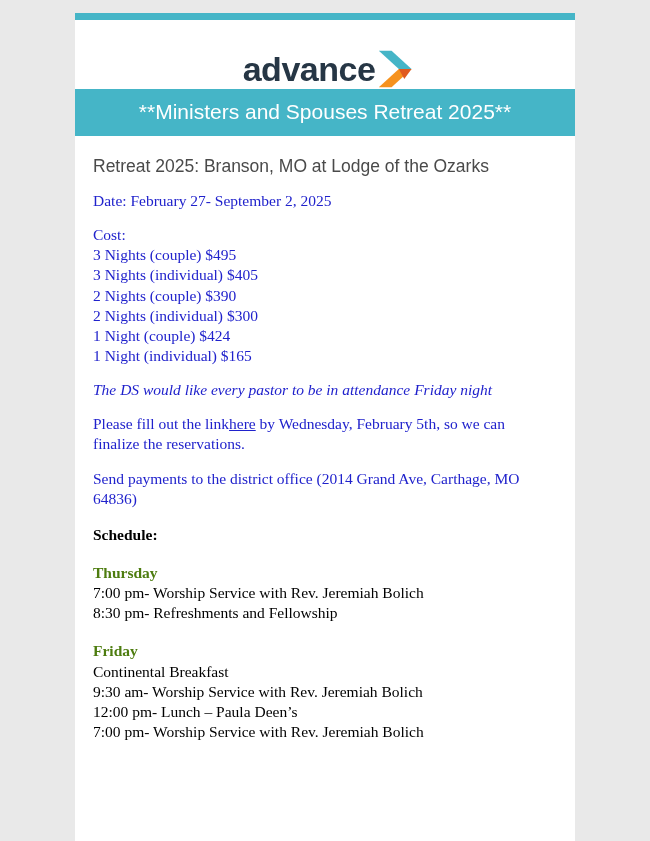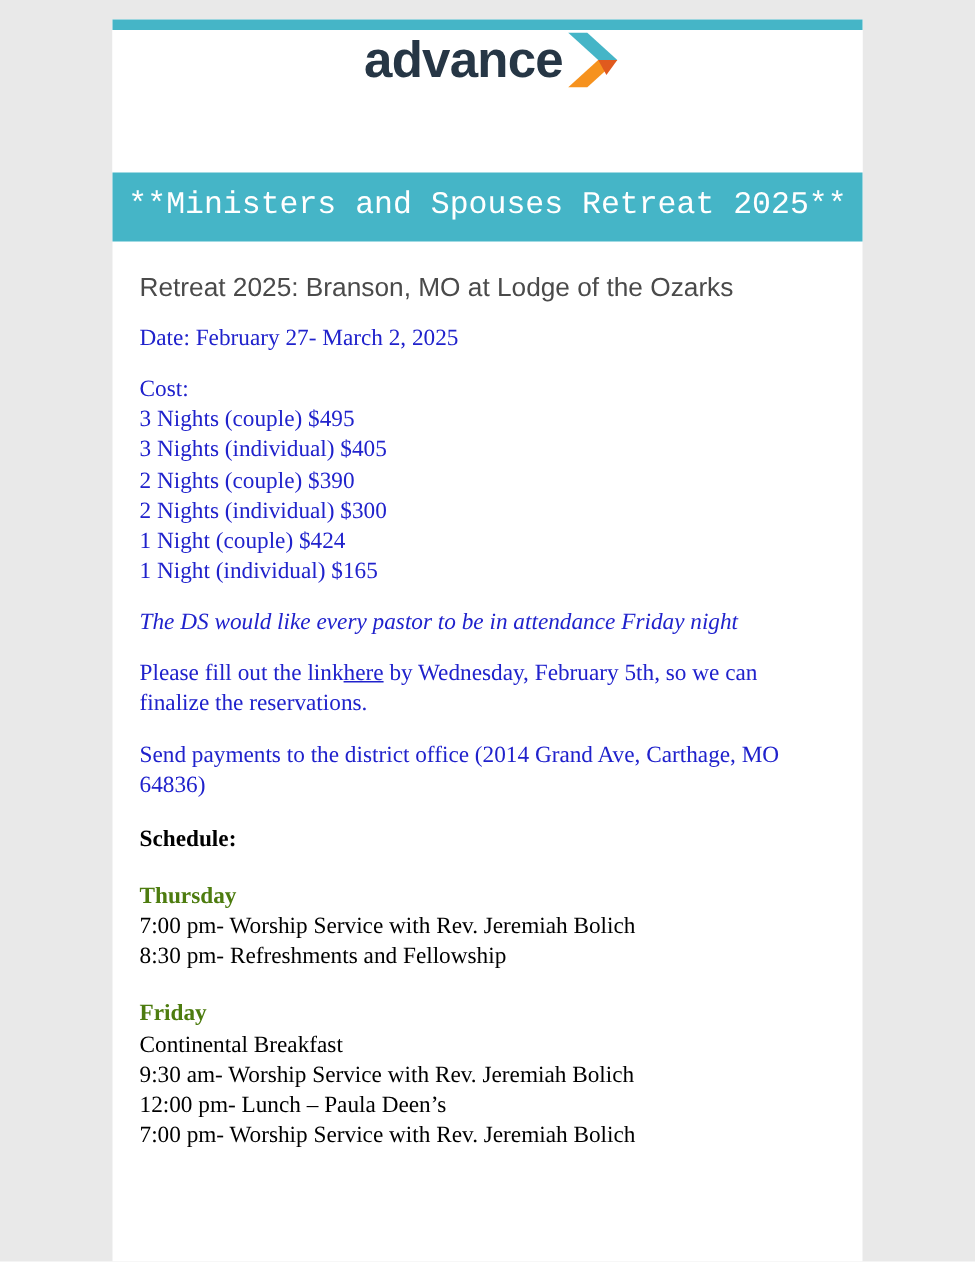--- a/index.html
+++ b/index.html
@@ -18,24 +18,24 @@
     width: 500px;
     margin: 13px auto 0;
     background: #ffffff;
     min-height: 828px;
   }
   .top-strip {
     height: 7px;
     background: #45b5c7;
   }
   .logo-section {
-    height: 95px;
+    height: 69px;
     background: #ffffff;
     display: flex;
-    align-items: flex-start;
+    align-items: flex-end;
     justify-content: center;
     padding-left: 10px;
   }
   .logo {
     display: flex;
     align-items: center;
   }
   .logo-text {
     font-family: "Liberation Sans", sans-serif;
     font-weight: bold;
@@ -46,21 +46,21 @@
   .logo-arrow {
     width: 40px;
     height: 40px;
     margin-left: 2px;
   }
   .banner {
     background: #45b5c7;
     color: #ffffff;
     text-align: center;
     padding: 11px 8px 12px;
-    font-family: Liberation Mono, monospace;
+    font-family: Liberation Sans, sans-serif;
     font-size: 21px;
   }
   .content {
     padding: 16px 20px 24px 18px;
   }
   .title {
     font-family: "Liberation Sans", sans-serif;
     font-weight: normal;
     font-size: 17.5px;
     color: #4a4a4a;
@@ -124,21 +124,21 @@
     </div>
 
     <div class="banner">
       <span>**Ministers and Spouses Retreat 2025**</span>
     </div>
 
     <div class="content">
 
       <h2 class="title">Retreat 2025: Branson, MO at Lodge of the Ozarks</h2>
 
-      <p class="blue">Date: February 27- March 2, 2025</p>
+      <p class="blue">Date: February 27- September 2, 2025</p>
 
 
       <p class="blue">
         <span class="line">Cost:</span>
         <span class="line">3 Nights (couple) $495</span>
         <span class="line">3 Nights (individual) $405</span>
         <span class="line">2 Nights (couple) $390</span>
         <span class="line">2 Nights (individual) $300</span>
         <span class="line">1 Night (couple) $424</span>
         <span class="line">1 Night (individual) $165</span>

